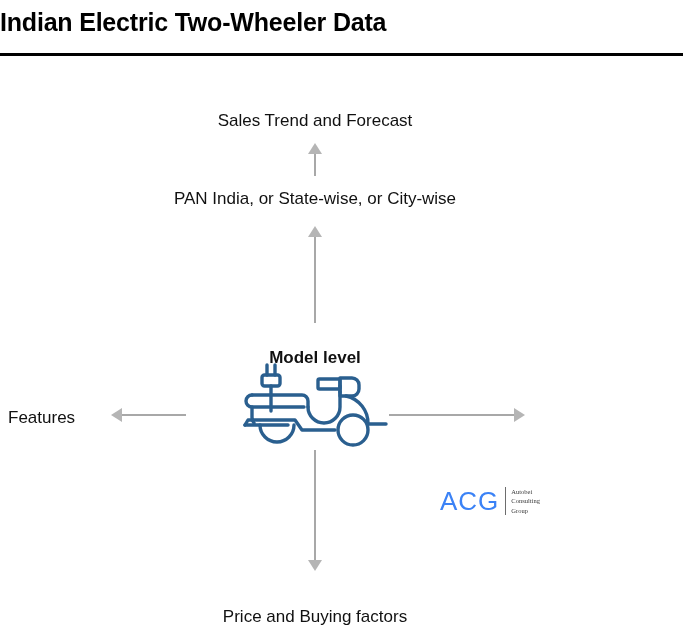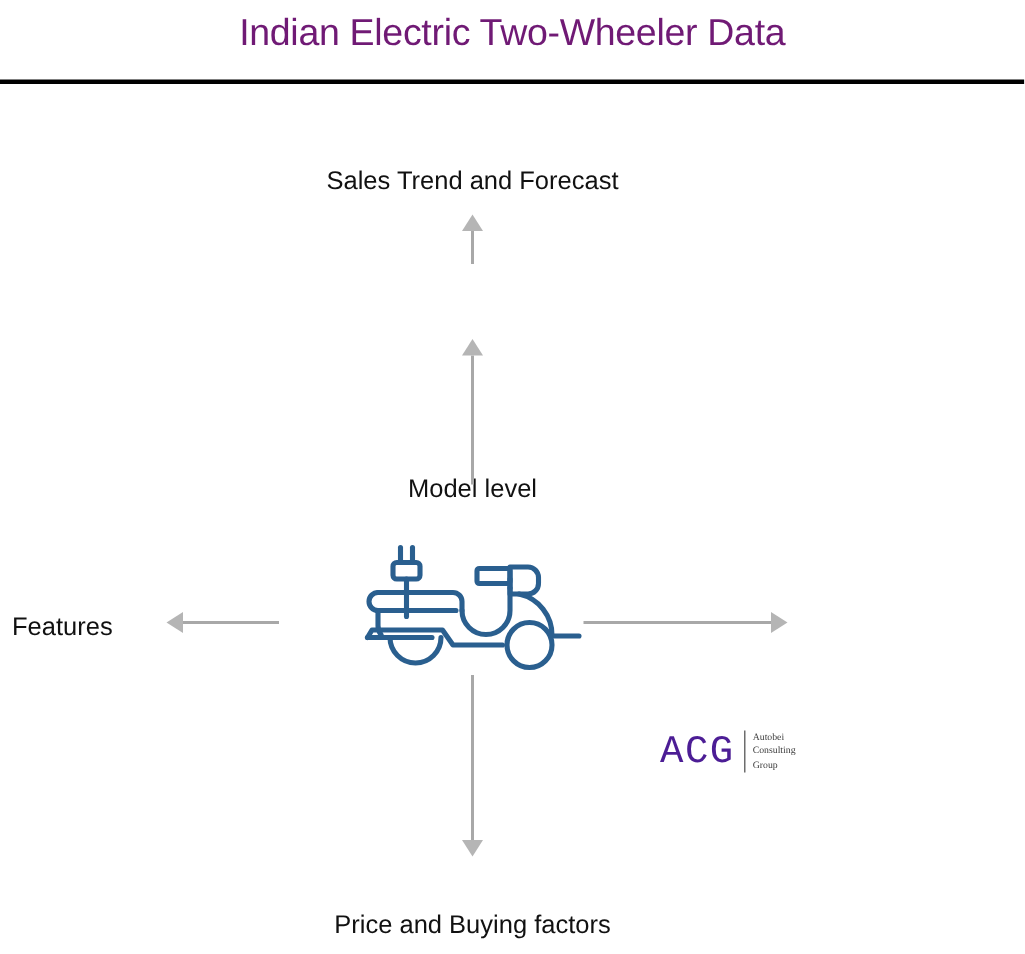--- a/index.html
+++ b/index.html
@@ -19,25 +19,25 @@
     background: #ffffff;
     overflow: hidden;
   }
 
   
   .title {
     position: absolute;
     left: 0;
     top: 8px;
     width: 683px;
-    text-align: center;
+    text-align: left;
     font-size: 25px;
-    font-weight: normal;
+    font-weight: bold;
     letter-spacing: -0.2px;
-    color: #701a75;
+    color: #000000;
     white-space: nowrap;
   }
   .title-rule {
     position: absolute;
     left: 0;
     top: 53px;
     width: 683px;
     height: 3px;
     background: #000000;
   }
@@ -49,21 +49,21 @@
     color: #111111;
     white-space: nowrap;
     line-height: 1.1;
   }
   .center-label {
     text-align: left;
     transform: translateX(-50%);
   }
   .label-sales   { left: 315px; top: 112px; }
   .label-geo     { left: 315px; top: 190px; }
-  .label-model   { left: 315px; top: 317px; }
+  .label-model   { left: 315px; top: 349px; font-weight: bold; }
   .label-price   { left: 315px; top: 592px; margin-top: 16px; }
   .label-features      { left: 8px;  top: 409px; }
   .label-technical     { left: 539px; top: 409px; }
 
   
   .arrow {
     position: absolute;
   }
   .arrow-line-v {
     position: absolute;
@@ -132,24 +132,24 @@
 
   
   .acg-logo {
     position: absolute;
     left: 440px;
     top: 487px;
     display: flex;
     align-items: center;
   }
   .acg-mark {
-    font-family: Liberation Mono, monospace;
+    font-family: Liberation Sans, sans-serif;
     font-size: 26px;
     letter-spacing: 1px;
-    color: #4c1d95;
+    color: #3b82f6;
     line-height: 1;
   }
   .acg-divider {
     width: 1px;
     align-self: stretch;
     background: #6d6d6d;
     margin: 0 5px 0 6px;
   }
   .acg-sub {
     font-family: "Liberation Serif", serif;
@@ -162,20 +162,21 @@
 </head>
 <body>
 
 <div id="canvas">
 
   <div class="title">Indian Electric Two-Wheeler Data</div>
   <div class="title-rule"></div>
 
   <div class="node-label center-label label-sales">Sales Trend and Forecast</div>
 
+  <div class="node-label center-label label-geo">PAN India, or State-wise, or City-wise</div>
 
   <div class="node-label center-label label-model">Model level</div>
 
   <div class="node-label center-label label-price">Price and Buying factors</div>
 
   <div class="node-label label-features">Features</div>
 
 
   <div class="arrow">
     <div class="arrow-line-v a1-line"></div>

